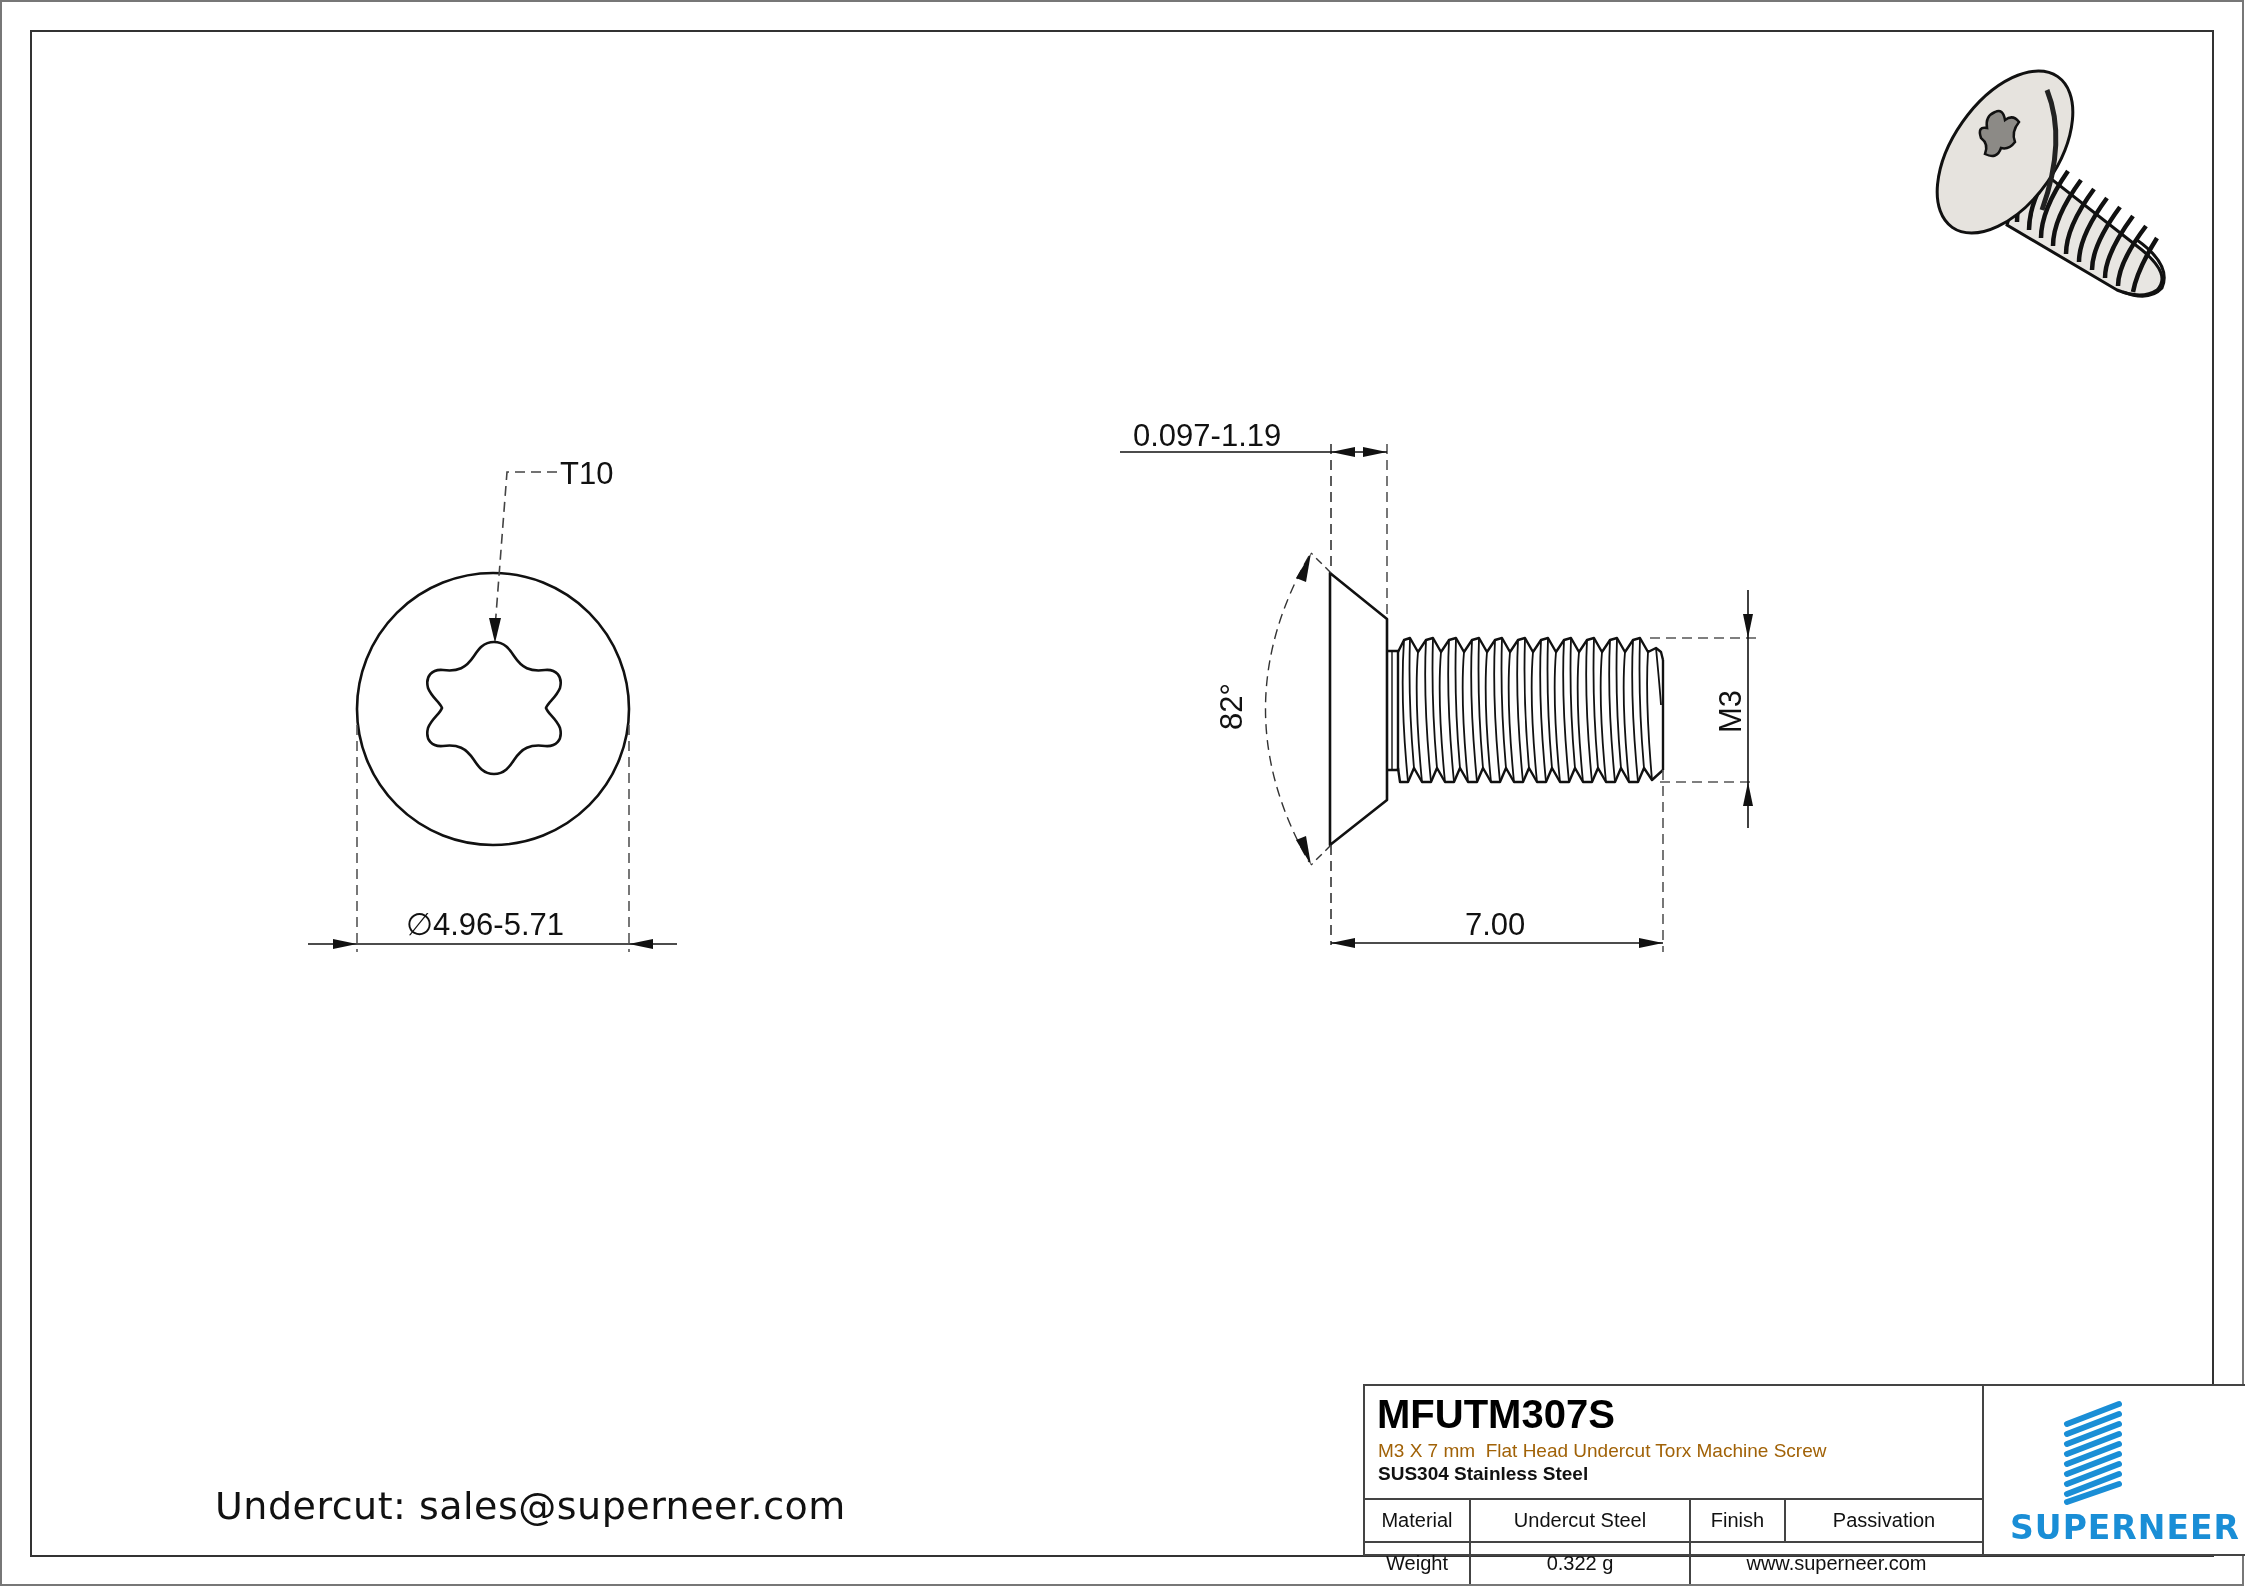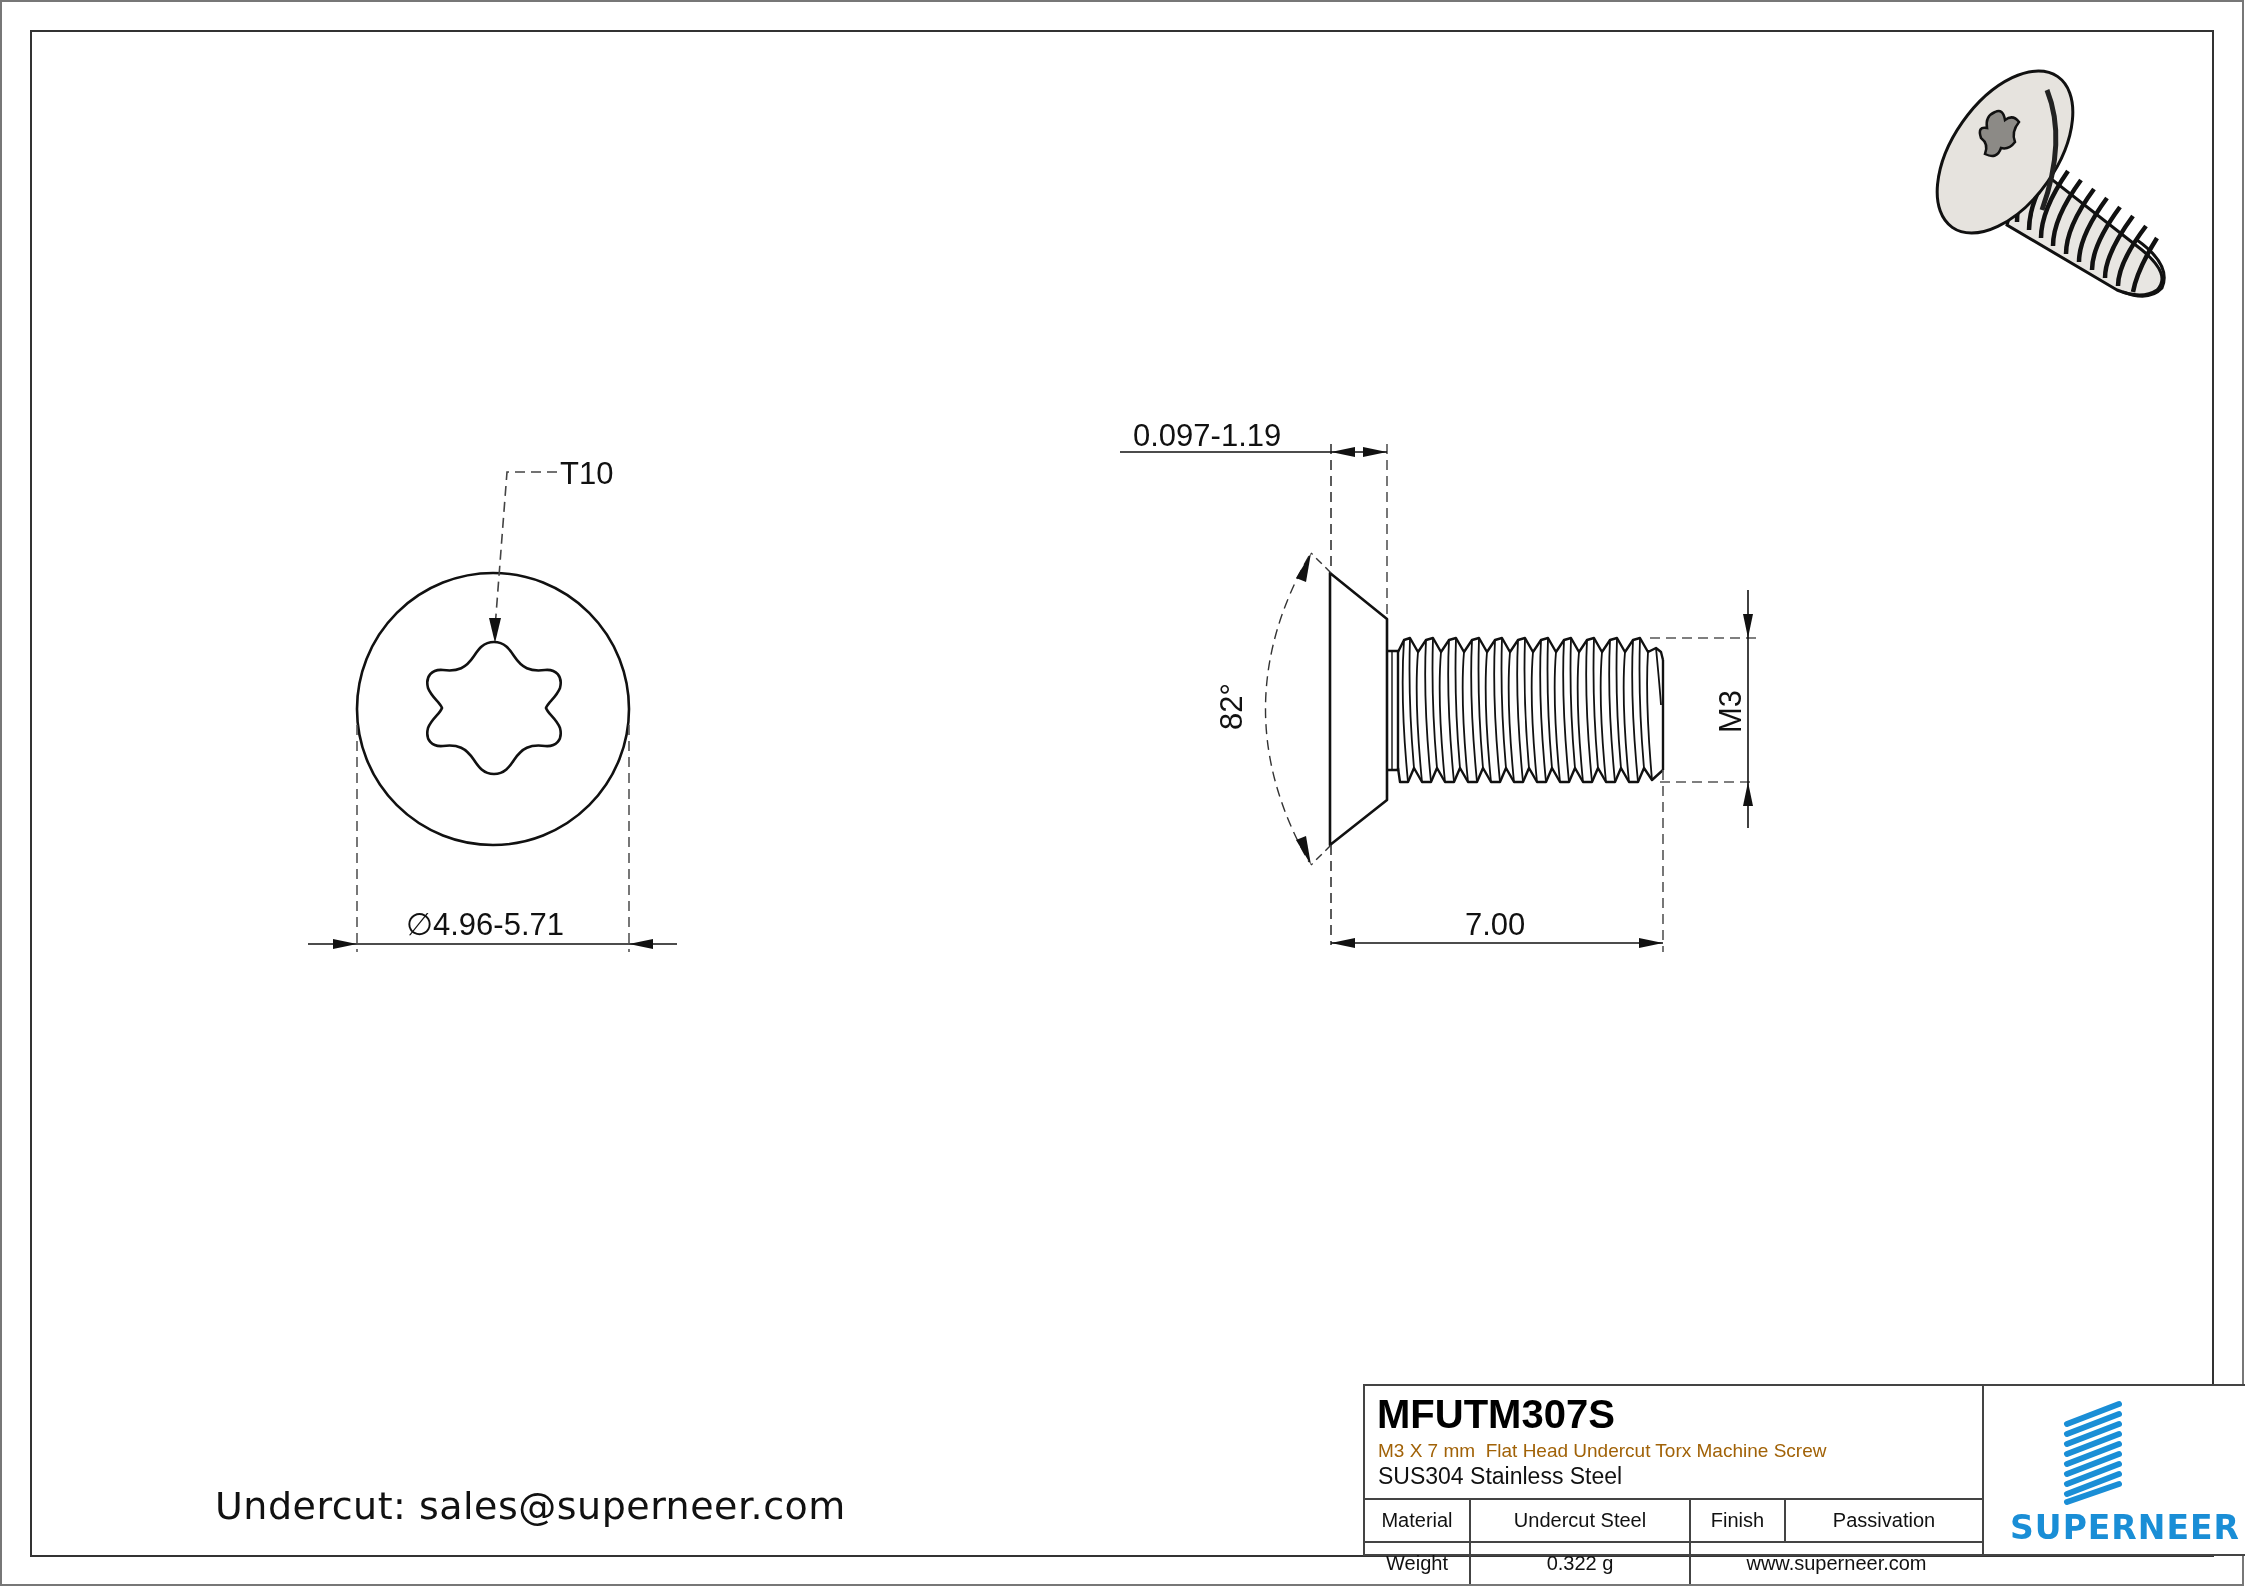--- a/index.html
+++ b/index.html
@@ -4,21 +4,21 @@
 <style>
   html, body { margin: 0; padding: 0; background: #ffffff; }
   body { width: 2245px; height: 1587px; position: relative; overflow: hidden; font-family: "Liberation Sans", sans-serif; }
   #sheet { position: absolute; left: 0; top: 0; width: 2245px; height: 1587px; }
   .txt { font-family: "Liberation Sans", sans-serif; fill: #111; }
   .contact { position: absolute; left: 215px; top: 1484px; font-family: "DejaVu Sans", sans-serif; font-size: 38px; color: #111; letter-spacing: 0.5px; white-space: nowrap; }
   .tb { position: absolute; left: 1323px; top: 1384px; width: 890px; height: 172px; border: 2px solid #444; box-sizing: border-box; background: #fff; margin-left: 40px; }
   .tb-left { position: absolute; left: 0; top: 0; width: 617px; height: 168px; border-right: 2px solid #444; }
   .tb-pn { position: absolute; left: 12px; top: 6px; font-size: 40px; font-weight: bold; color: #000; }
   .tb-desc1 { position: absolute; left: 13px; top: 54px; font-size: 19px; color: #a16207; white-space: pre; }
-  .tb-desc2 { position: absolute; left: 13px; top: 77px; font-size: 23px; color: #111; }
+  .tb-desc2 { position: absolute; left: 13px; top: 77px; font-size: 19px; color: #111; font-weight: bold; }
   .tb-table { position: absolute; left: 0; top: 112px; width: 617px; height: 56px; border-collapse: collapse; table-layout: fixed; }
   .tb-table td { border-top: 2px solid #444; border-right: 2px solid #444; font-size: 20px; text-align: center; padding: 7px; height: 27px; color: #111; }
   .tb-table td:last-child { border-right: none; }
   .tb-url { color: #1a8ed6; }
   .tb-logo { position: absolute; left: 619px; top: 0; width: 267px; height: 168px; }
   .logo-word { position: absolute; left: 0; width: 282px; top: 122px; text-align: center; font-size: 33px; font-weight: bold; color: #1a8ed6; letter-spacing: 1px; font-family: "DejaVu Sans", sans-serif; }
 </style>
 </head>
 <body>
 

